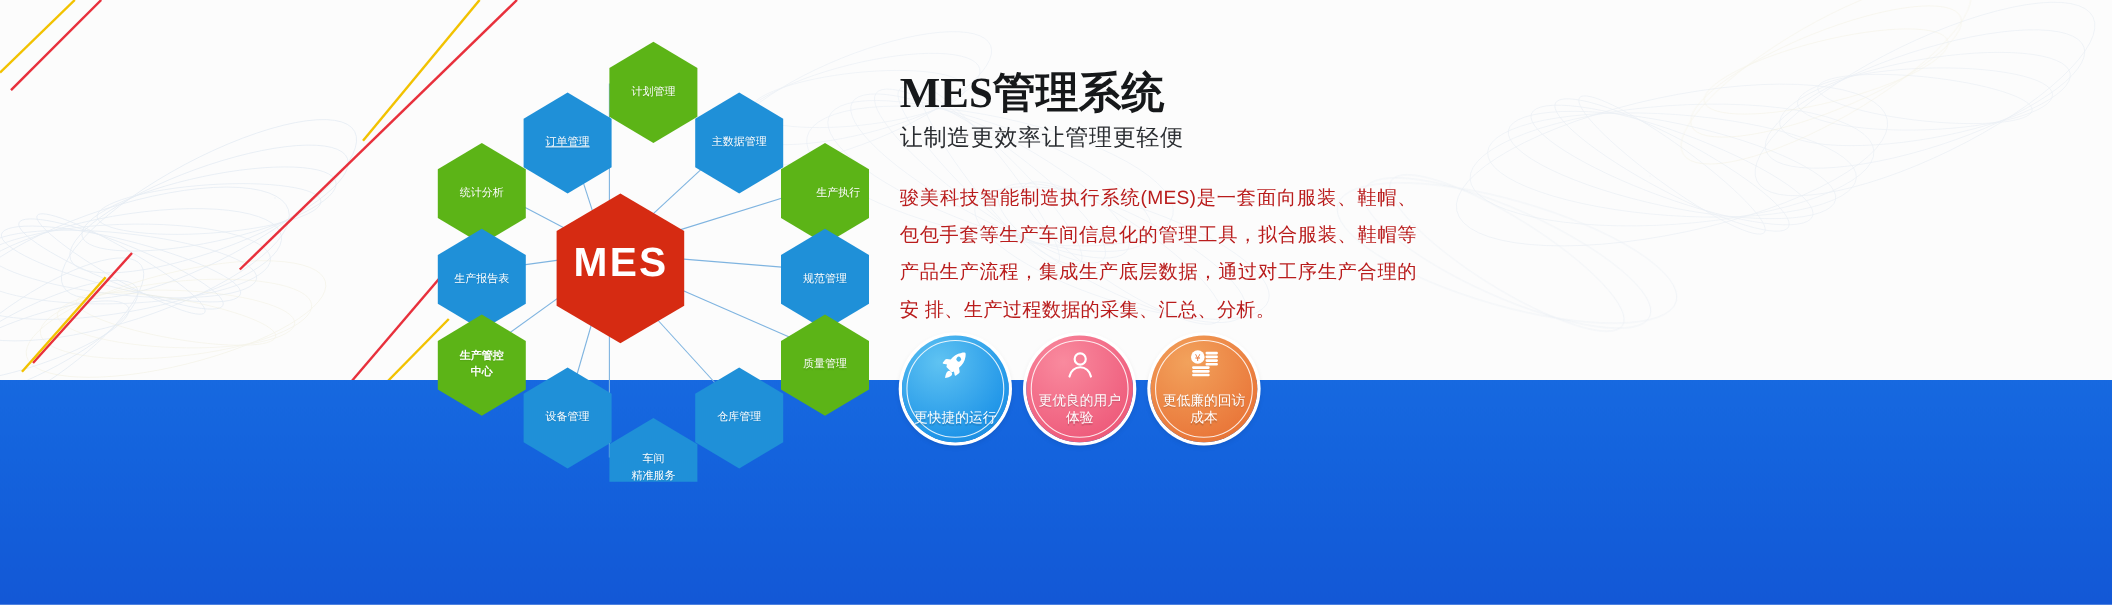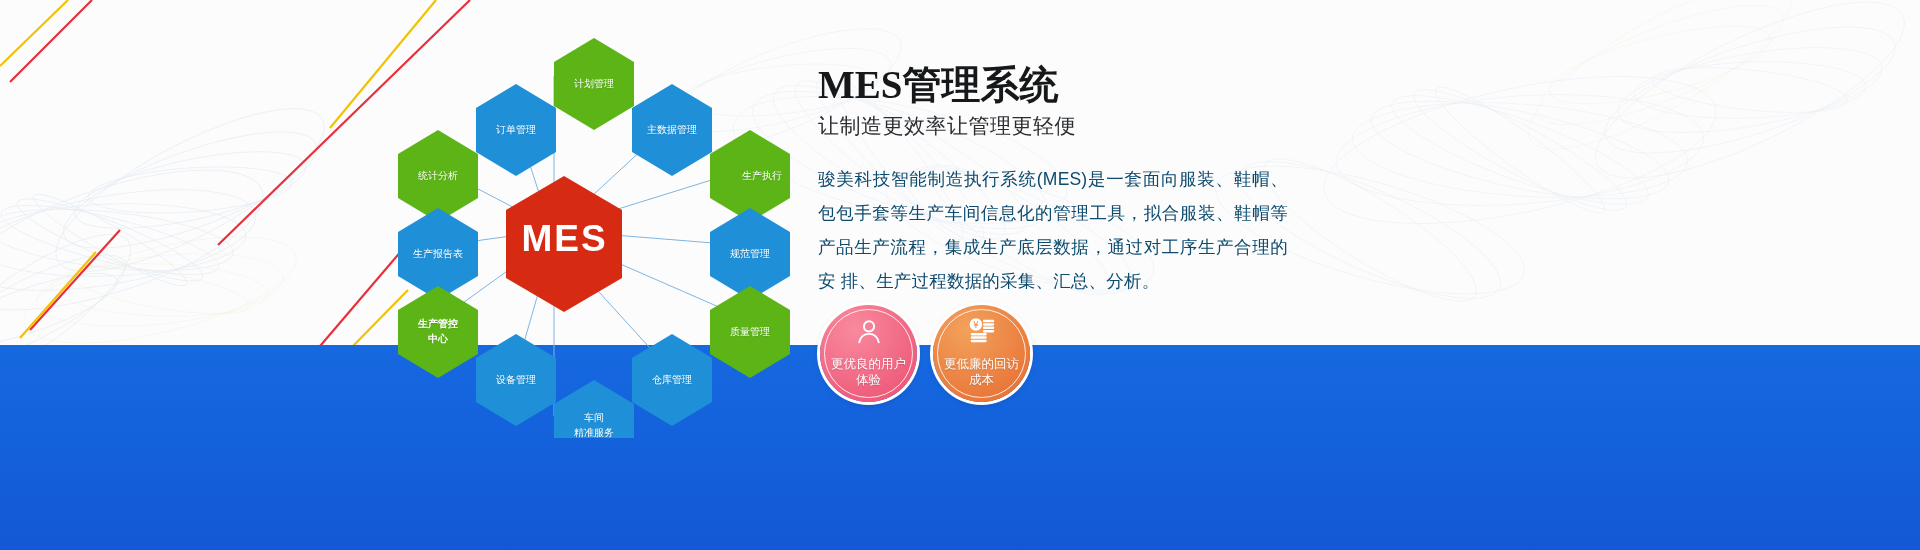--- a/index.html
+++ b/index.html
@@ -57,21 +57,21 @@
     font-family:"Liberation Serif","DejaVu Serif",serif;
     font-weight:bold; font-size:39px; color:#16181a;
     letter-spacing:0px; line-height:46px;
   }
   #sub-title {
     font-size:21px; color:#2a2d31; margin-top:4px; line-height:28px;
     letter-spacing:.5px;
   }
   #desc {
     margin-top:22px; font-size:17.5px; line-height:34px;
-    color:#0c4a6e; text-align:justify; letter-spacing:.2px;
+    color:#b91c1c; text-align:justify; letter-spacing:.2px;
   }
 
   
   #badges { position:absolute; left:820px; top:305px; display:flex; gap:16px; }
   .badge {
     width:97px; height:97px; border-radius:50%;
     position:relative; display:flex; flex-direction:column;
     align-items:center; justify-content:flex-end;
     padding-bottom:14px;
     box-shadow:0 0 0 3px #ffffff, 0 2px 7px rgba(0,0,0,.22);
@@ -221,21 +221,21 @@
           <polygon points="420,190 460,213.92000000000002 460,258.08 420,282 380,258.08 380,213.92000000000002" fill="#1f90d8"></polygon>
           <polygon points="108,268 148,291.92 148,336.08 108,360 68,336.08 68,291.92" fill="#5cb417"></polygon>
           <polygon points="420,268 460,291.92 460,336.08 420,360 380,336.08 380,291.92" fill="#5cb417"></polygon>
           <polygon points="186,316 226,339.92 226,384.08 186,408 146,384.08 146,339.92" fill="#1f90d8"></polygon>
           <polygon points="342,316 382,339.92 382,384.08 342,408 302,384.08 302,339.92" fill="#1f90d8"></polygon>
           <polygon points="264,362 304,385.92 304,430.08 264,454 224,430.08 224,385.92" fill="#1f90d8"></polygon>
         </g>
     </svg>
     <div id="hex-labels">
         <div class="hex-label" style="left: 224px; top: 58px; width: 80px;">计划管理</div>
-        <div class="hex-label" style="left: 146px; top: 104px; width: 80px;">订单管理</div>
+        <div class="hex-label" style="left: 146px; top: 104px; width: 80px; text-decoration: underline;">订单管理</div>
         <div class="hex-label" style="left: 302px; top: 104px; width: 80px;">主数据管理</div>
         <div class="hex-label" style="left: 68px; top: 150px; width: 80px;">统计分析</div>
         <div class="hex-label" style="left: 380px; top: 150px; width: 80px; padding-left: 24px;">生产执行</div>
         <div class="hex-label" style="left: 68px; top: 228px; width: 80px;">生产报告表</div>
         <div class="hex-label" style="left: 380px; top: 228px; width: 80px;">规范管理</div>
         <div class="hex-label" style="left: 68px; top: 298px; width: 80px; font-weight: bold;">生产管控
 中心</div>
         <div class="hex-label" style="left: 380px; top: 306px; width: 80px;">质量管理</div>
         <div class="hex-label" style="left: 146px; top: 354px; width: 80px;">设备管理</div>
         <div class="hex-label" style="left: 302px; top: 354px; width: 80px;">仓库管理</div>
@@ -246,20 +246,30 @@
   </div>
 
   <div id="copy">
     <div id="main-title">MES管理系统</div>
     <div id="sub-title">让制造更效率让管理更轻便</div>
     <div id="desc">骏美科技智能制造执行系统(MES)是一套面向服装、鞋帽、包包手套等生产车间信息化的管理工具，拟合服装、鞋帽等产品生产流程，集成生产底层数据，通过对工序生产合理的安 排、生产过程数据的采集、汇总、分析。</div>
   </div>
 
   <div id="badges">
 
+    <div class="badge b1">
+      <div class="ring"></div>
+      <div class="bicon">
+        <svg viewBox="0 0 32 32" width="30" height="30" fill="#ffffff">
+          <path d="M21.5 4.2c-4.6.6-8 3-10.6 6.3l-3.6-.6c-.6-.1-1.2.1-1.6.6l-2.3 2.9c-.4.5-.1 1.2.5 1.3l3.5.7c-.3.9-.5 1.7-.6 2.4l4.9 4.9c.8-.2 1.6-.4 2.4-.7l.7 3.5c.1.6.8.9 1.3.5l2.9-2.3c.5-.4.7-1 .6-1.6l-.6-3.6c3.3-2.6 5.7-6 6.3-10.6.2-1.6.2-2.5.1-3.2-.1-.5-.5-.9-1-1-.7-.1-1.6-.1-3.4.5zm-1.1 7.6a2.3 2.3 0 1 1-3.3-3.3 2.3 2.3 0 0 1 3.3 3.3z"></path>
+          <path d="M7.6 22.3c-1.6 1.6-2.1 6-2.1 6s4.4-.5 6-2.1a2.76 2.76 0 0 0-3.9-3.9z"></path>
+        </svg>
+      </div>
+      <div class="btext">更快捷的运行</div>
+    </div>
 
     <div class="badge b2">
       <div class="ring"></div>
       <div class="bicon">
         <svg viewBox="0 0 32 32" width="30" height="30" fill="none" stroke="#ffffff" stroke-width="2.1">
           <circle cx="16" cy="10" r="5.4"></circle>
           <path d="M5.6 27c1.1-5.6 5.4-9 10.4-9s9.3 3.4 10.4 9" stroke-linecap="round"></path>
         </svg>
       </div>
       <div class="btext">更优良的用户

